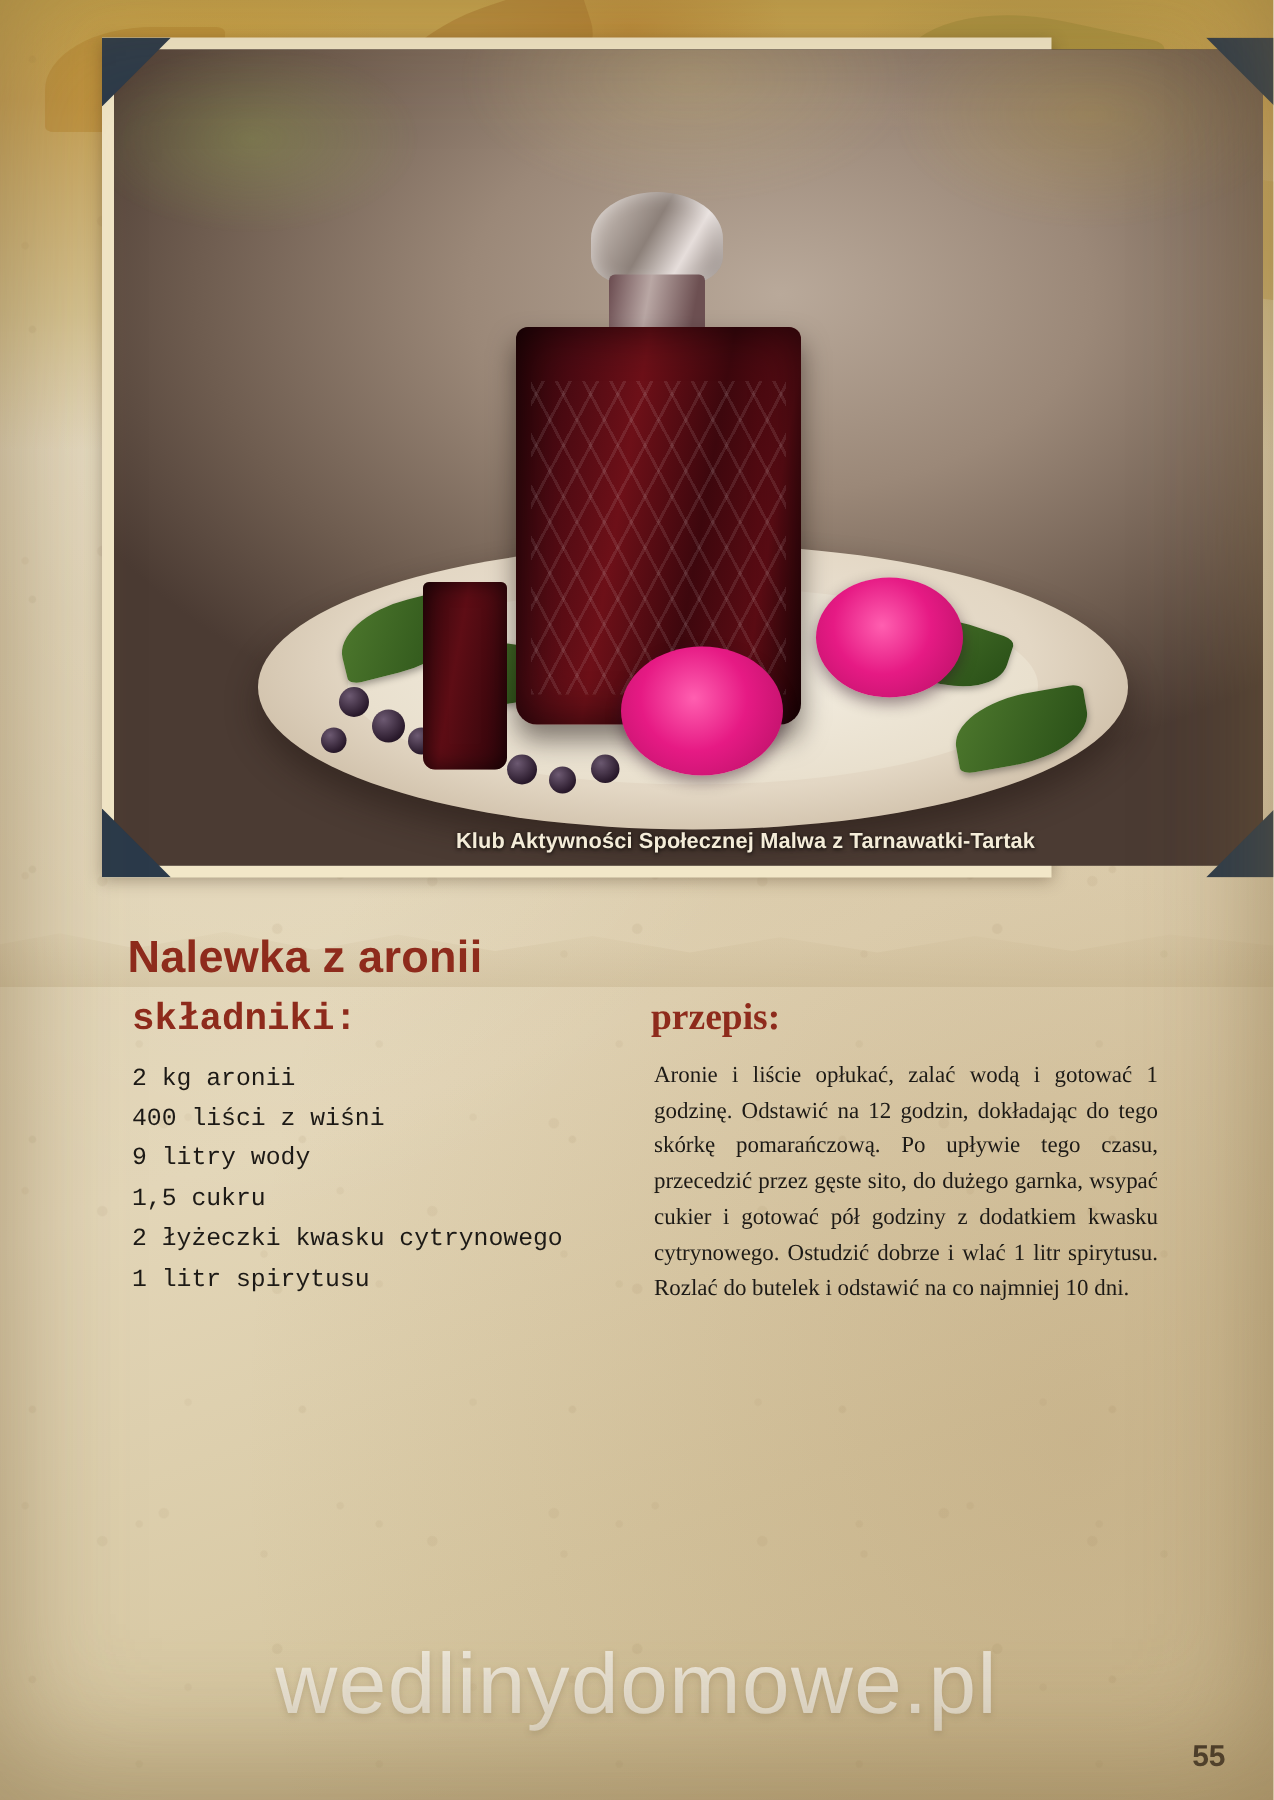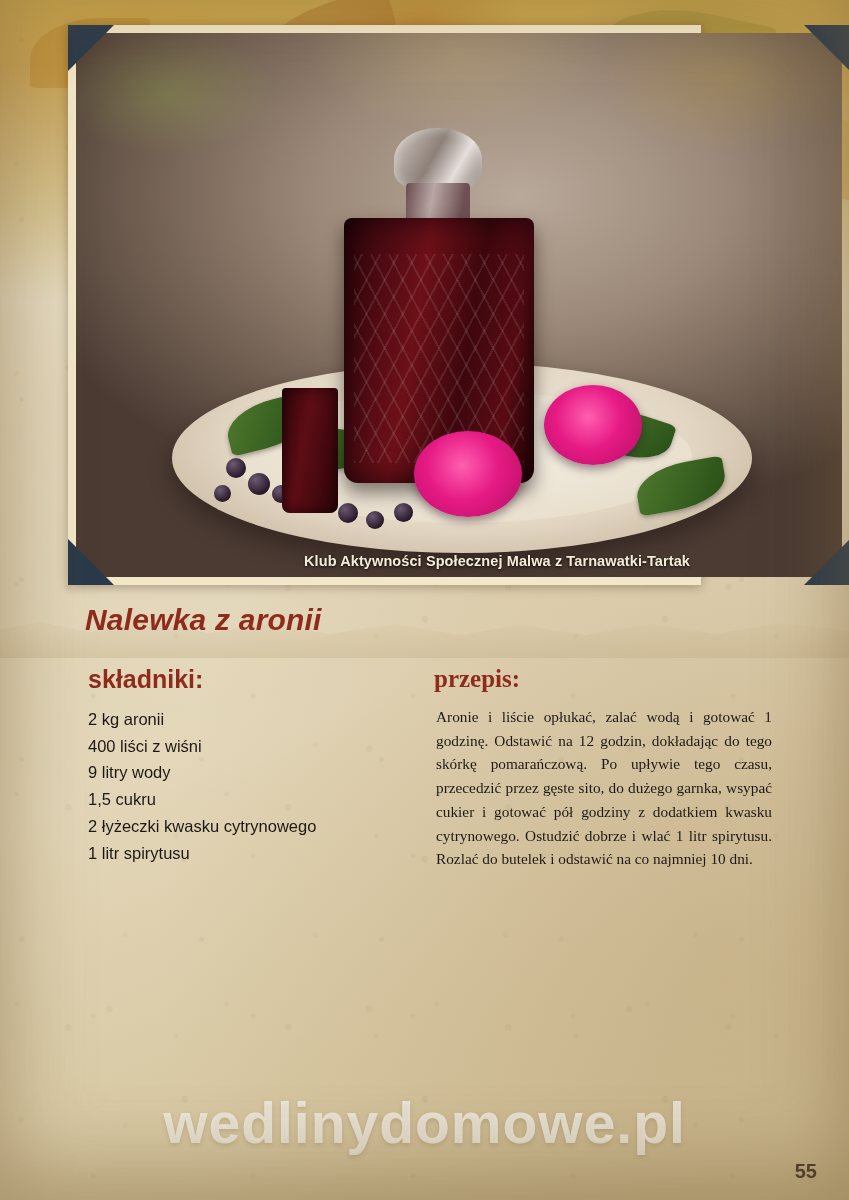--- a/index.html
+++ b/index.html
@@ -216,36 +216,36 @@
     height: 46px;
     background: linear-gradient(180deg, rgba(240,232,210,0.0), rgba(190,170,130,0.35));
     clip-path: polygon(0 38%, 40px 22%, 90px 44%, 150px 20%, 210px 46%, 265px 24%, 330px 48%, 395px 26%, 460px 50%, 520px 28%, 585px 50%, 650px 26%, 715px 48%, 780px 24%, 849px 40%, 849px 100%, 0 100%);
     z-index: 3;
   }
 
   
   .title {
     position: absolute;
     left: 85px;
-    top: 583px;
+    top: 602px;
     font-size: 30px;
     font-weight: bold;
     color: #8e2b1c;
     letter-spacing: .2px;
     z-index: 5;
-    font-style: italic;
   }
 
   
   .col-left {
     position: absolute;
     left: 88px;
     top: 665px;
     width: 330px;
     z-index: 5;
+    font-family: Liberation Mono, monospace;
   }
   .col-right {
     position: absolute;
     left: 434px;
     top: 665px;
     width: 340px;
     z-index: 5;
     font-family: Liberation Serif, serif;
   }
   .section-head {
@@ -273,21 +273,21 @@
   }
 
   
   .watermark {
     position: absolute;
     left: 0;
     top: 1090px;
     width: 849px;
     text-align: center;
     font-size: 57px;
-    font-weight: bold;
+    font-weight: normal;
     color: rgba(255,255,255,0.62);
     letter-spacing: 1px;
     text-shadow: 0 2px 4px rgba(120,100,70,0.25);
     z-index: 4;
     pointer-events: none;
   }
   .page-number {
     position: absolute;
     right: 32px;
     top: 1128px;

